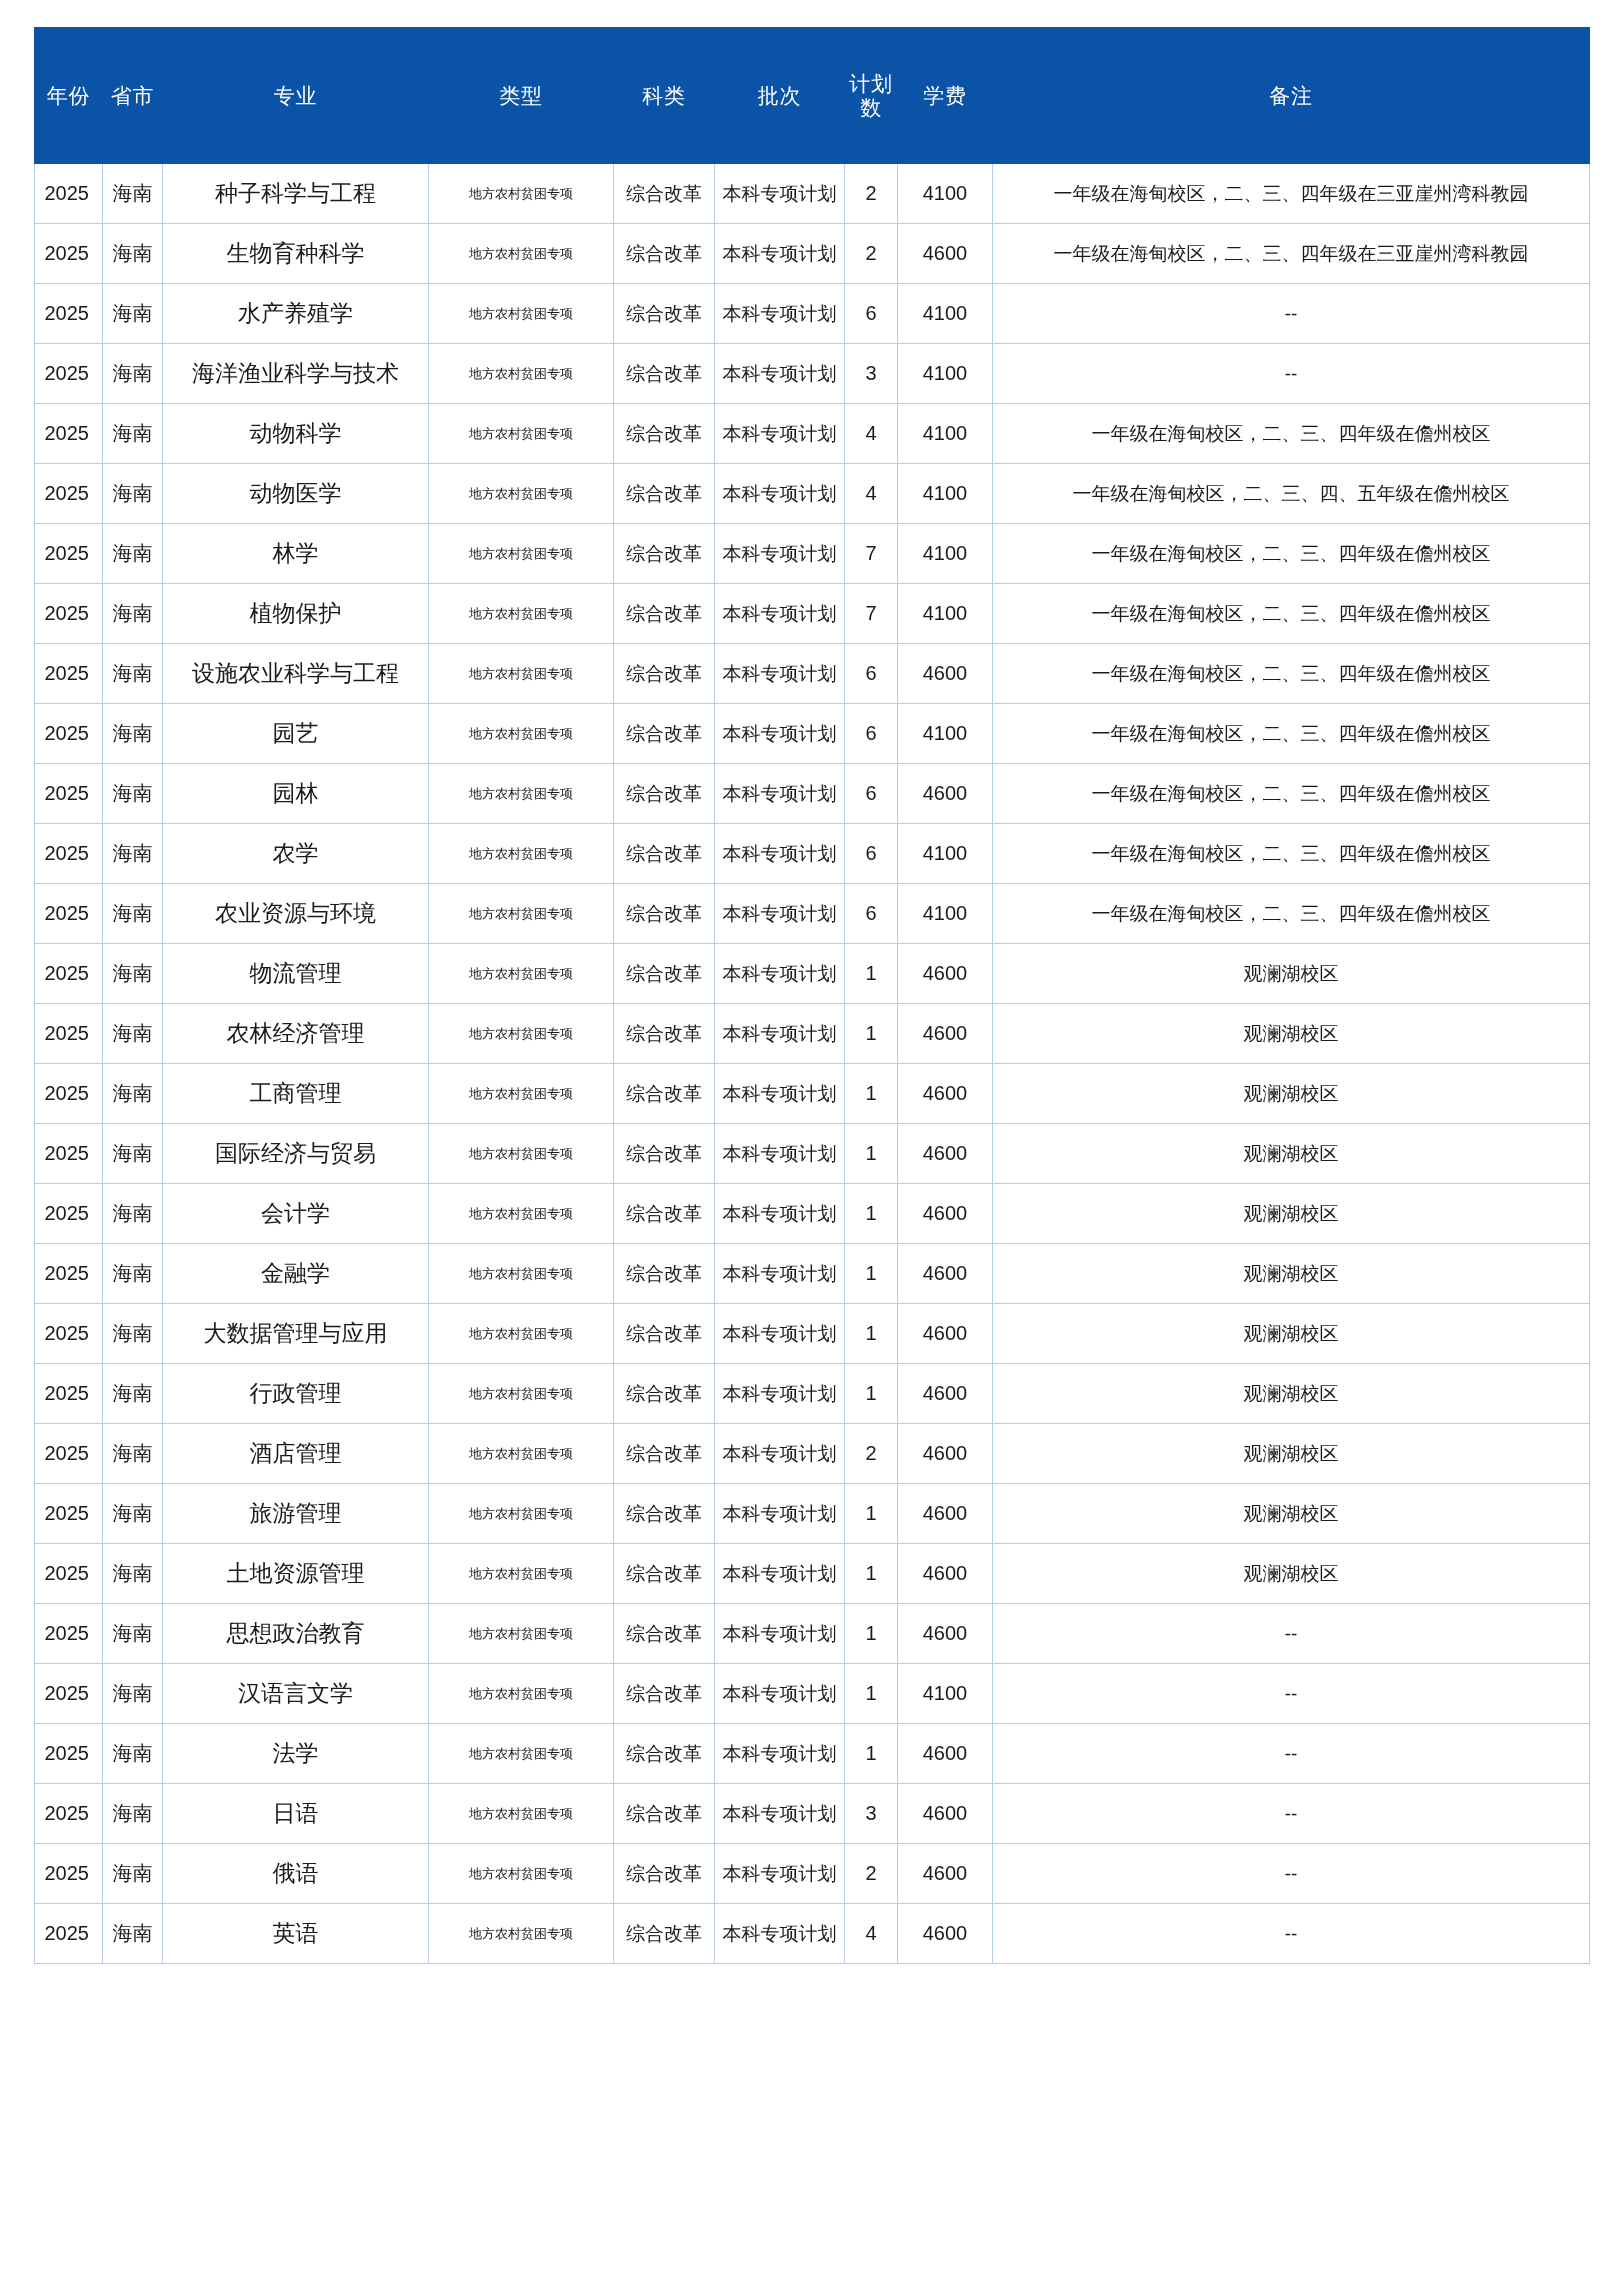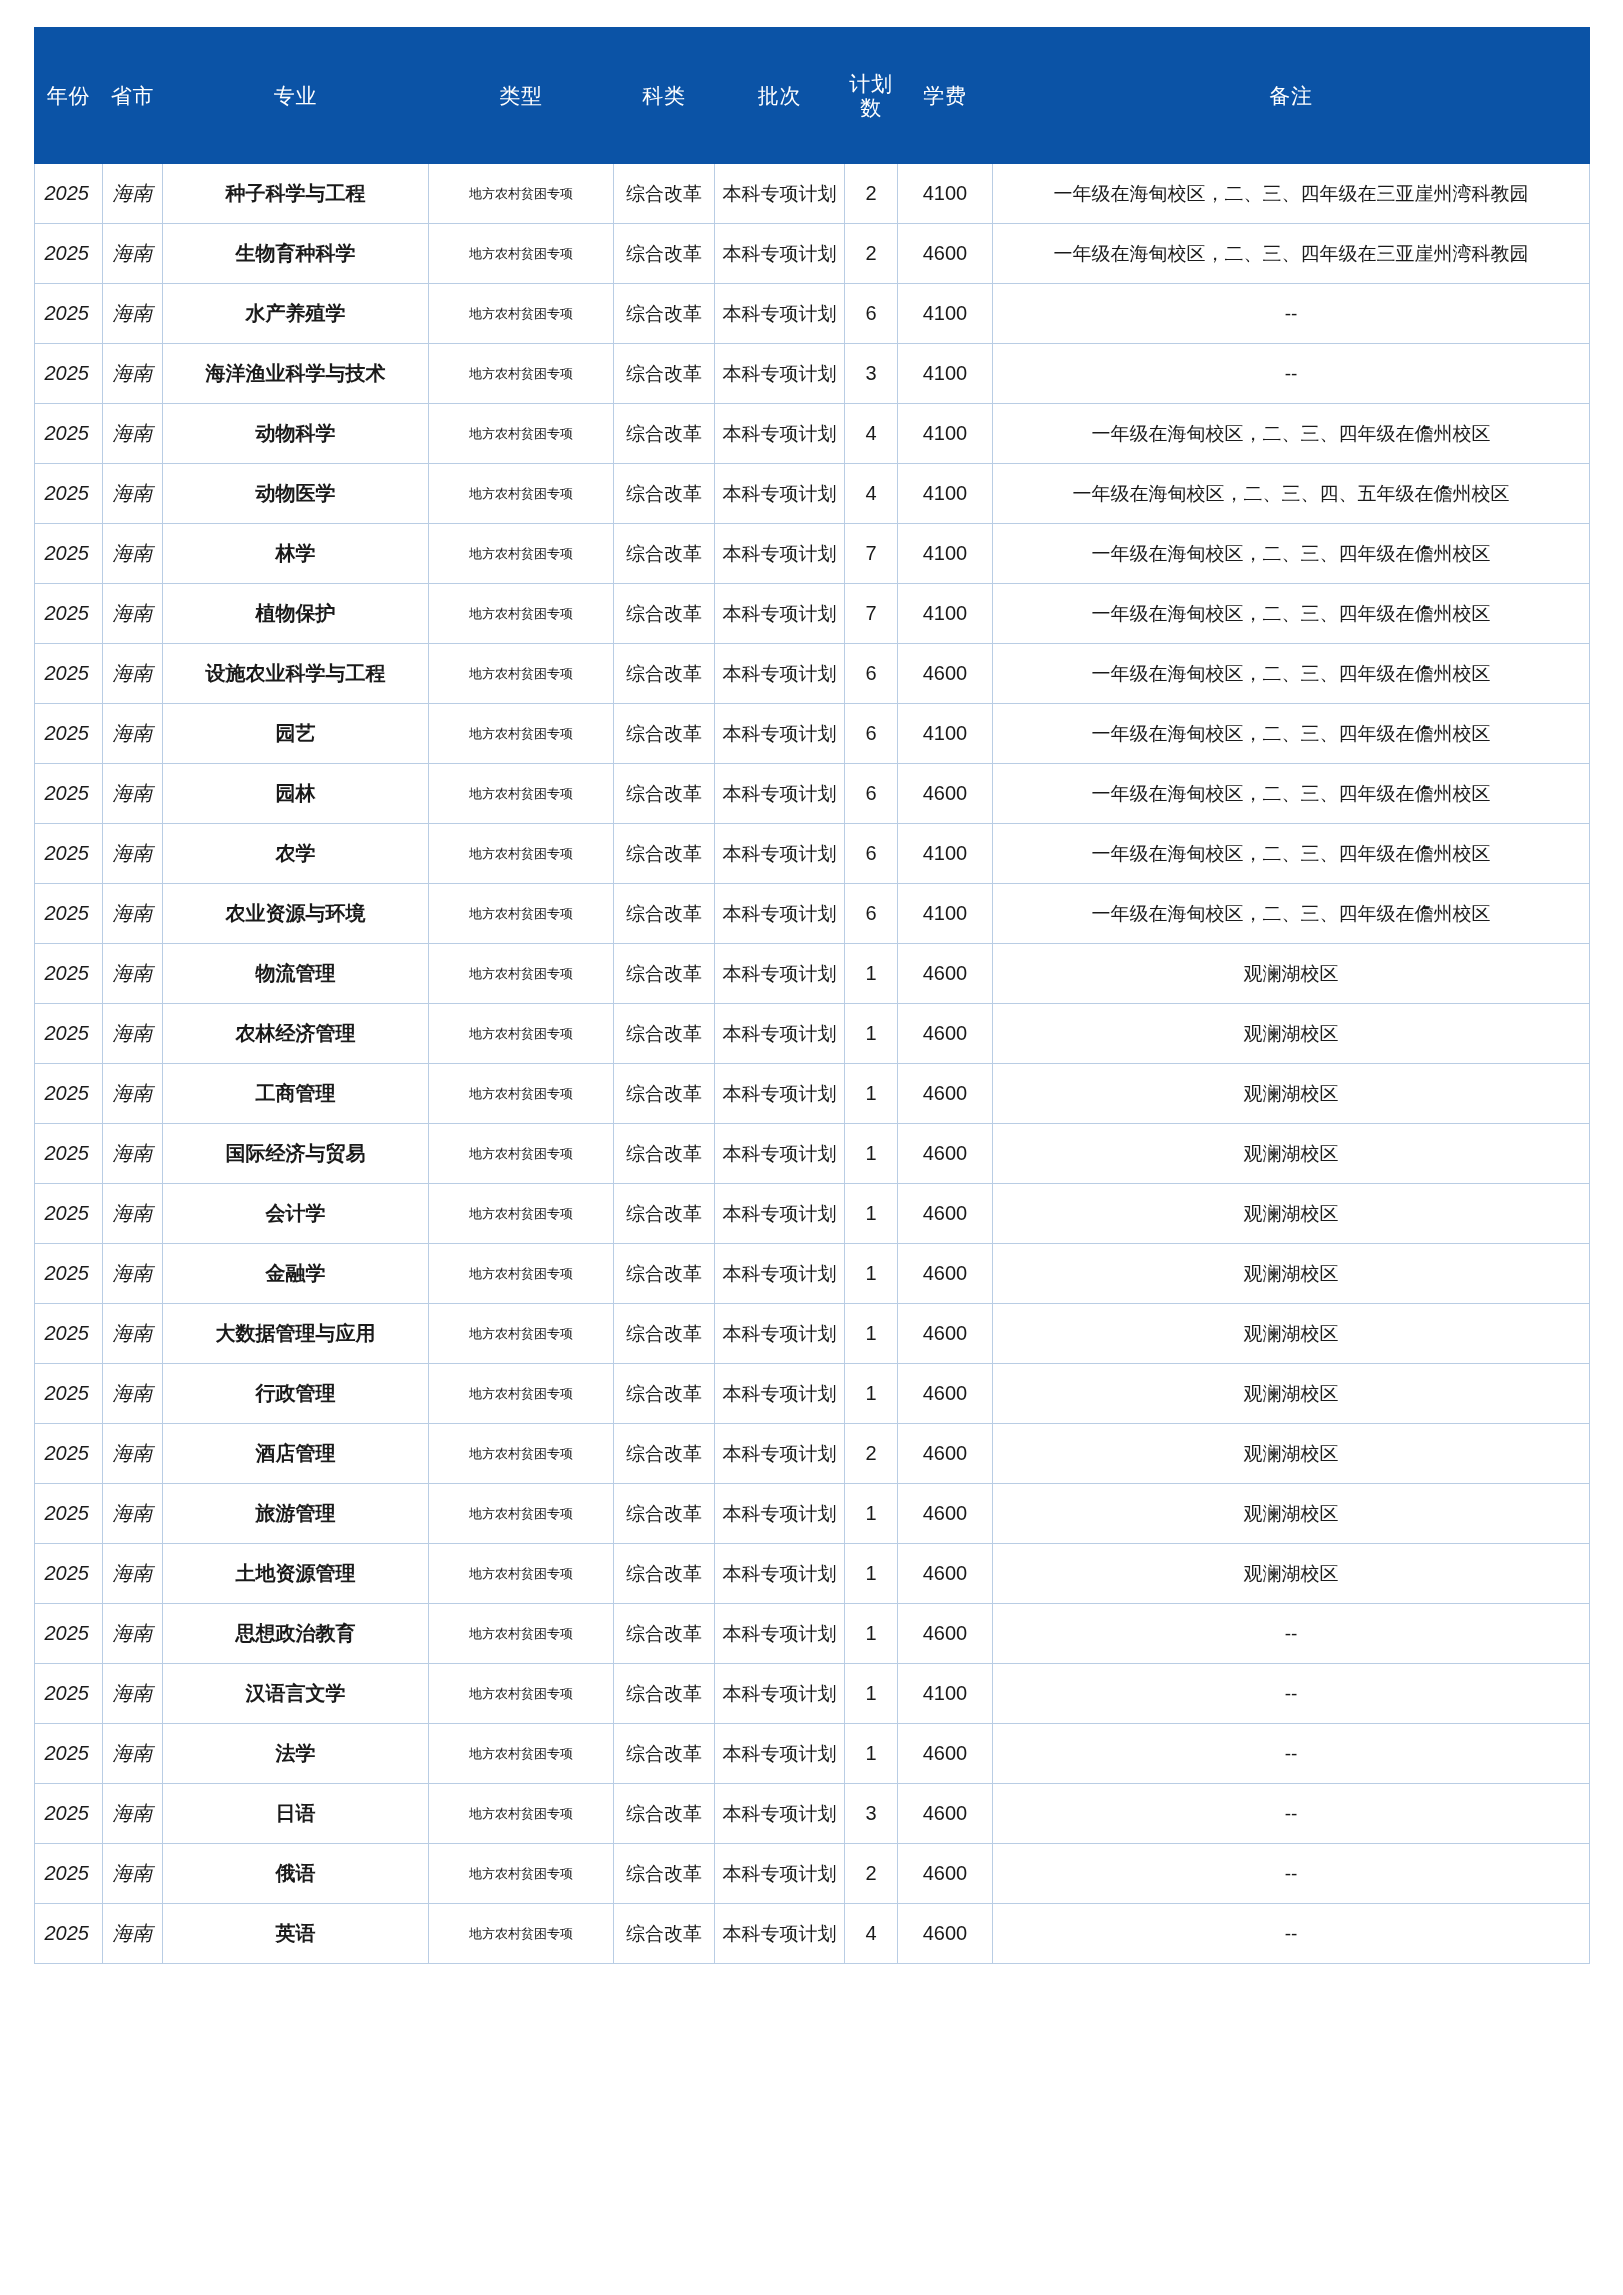--- a/index.html
+++ b/index.html
@@ -57,23 +57,22 @@
     height: 59px;
     vertical-align: middle;
     text-align: center;
     padding: 0 2px;
     white-space: nowrap;
     overflow: hidden;
   }
   tbody td.left-pad {
     text-align: left;
     padding-left: 9.5px;
-    font-style: italic;
-  }
-  tbody td.major { font-size: 20px; font-weight: bold; }
+  }
+  tbody td.major { font-size: 23px; }
   tbody td.note  { font-size: 19px; border-radius: 30px; }
   tbody td.type  { font-size: 13px; }
   tbody td.batch { font-size: 19px; }
   tbody td.subj  { font-size: 19px; }
 </style>
 </head>
 <body>
 
 <div class="sheet">
   <table class="plan-table">

